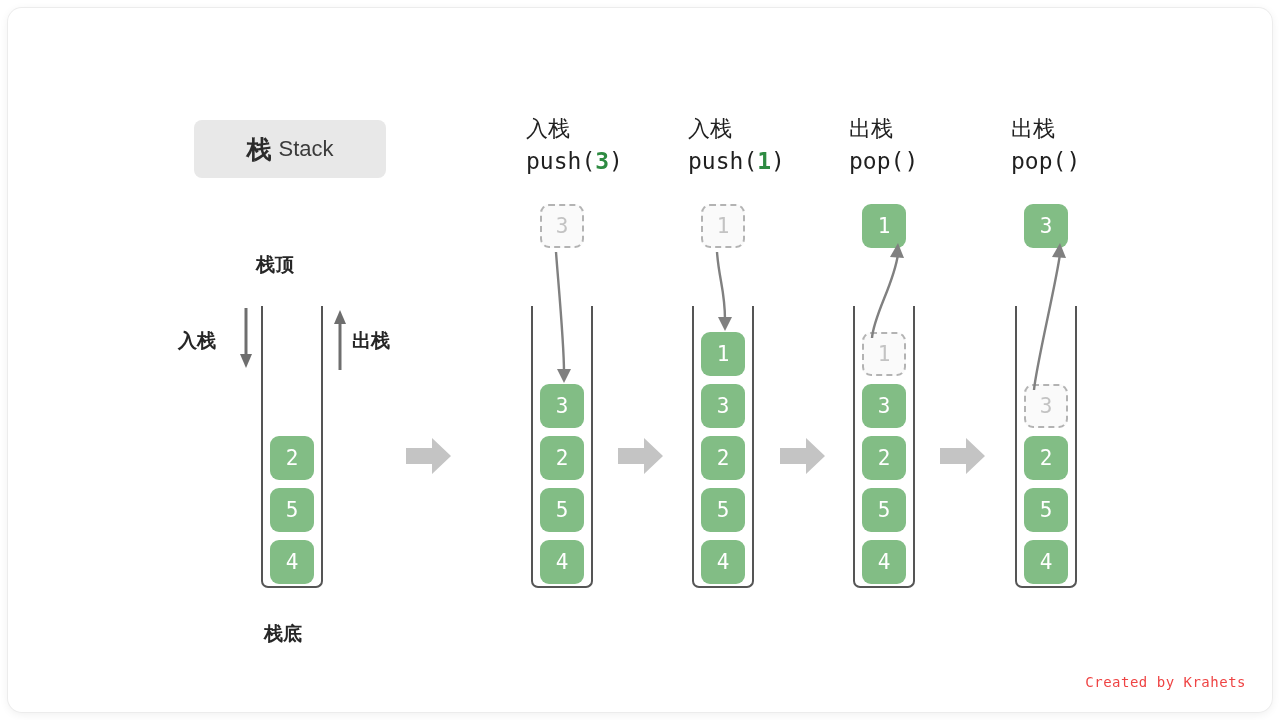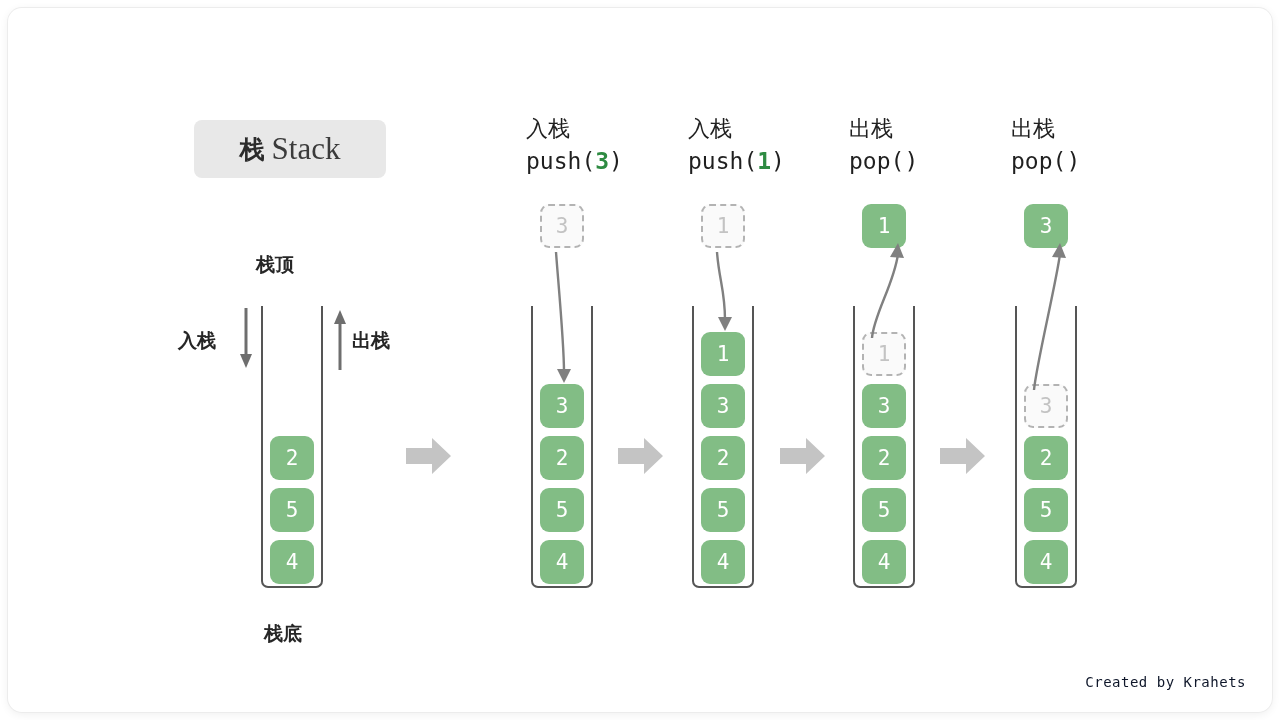--- a/index.html
+++ b/index.html
@@ -25,22 +25,22 @@
     width: 192px; height: 58px;
     background: #e8e8e8;
     border-radius: 8px;
     display: flex; align-items: center; justify-content: center;
   }
   #title-badge .t-cn {
     font-size: 25px; font-weight: bold; color: #2b2b2b;
     font-family: "Liberation Sans", sans-serif;
   }
   #title-badge .t-en {
-    font-size: 31px; color: #3b3b3b; margin-left: 7px;
-    font-family: Liberation Serif, serif;
+    font-size: 22px; color: #3b3b3b; margin-left: 7px;
+    font-family: Liberation Sans, sans-serif;
   }
 
   
   .cn-label {
     font-size: 19px; font-weight: bold; color: #262626;
     white-space: nowrap;
     font-family: Liberation Serif, serif;
     margin-top: 14px;
   }
 
@@ -84,21 +84,21 @@
     background: #fafafa; color: #c3c3c3;
     border: 2px dashed #b3b3b3;
   }
 
   
   .block-arrow { width: 46px; height: 40px; }
 
   
   #footer {
     right: 26px; bottom: 22px;
-    font-size: 14px; color: #0f172a;
+    font-size: 14px; color: #ef4444;
     font-family: "DejaVu Sans Mono", monospace;
     letter-spacing: 0.5px;
   }
 
   svg { display: block; overflow: visible; }
 </style>
 </head>
 <body>
 
 <div id="card">

